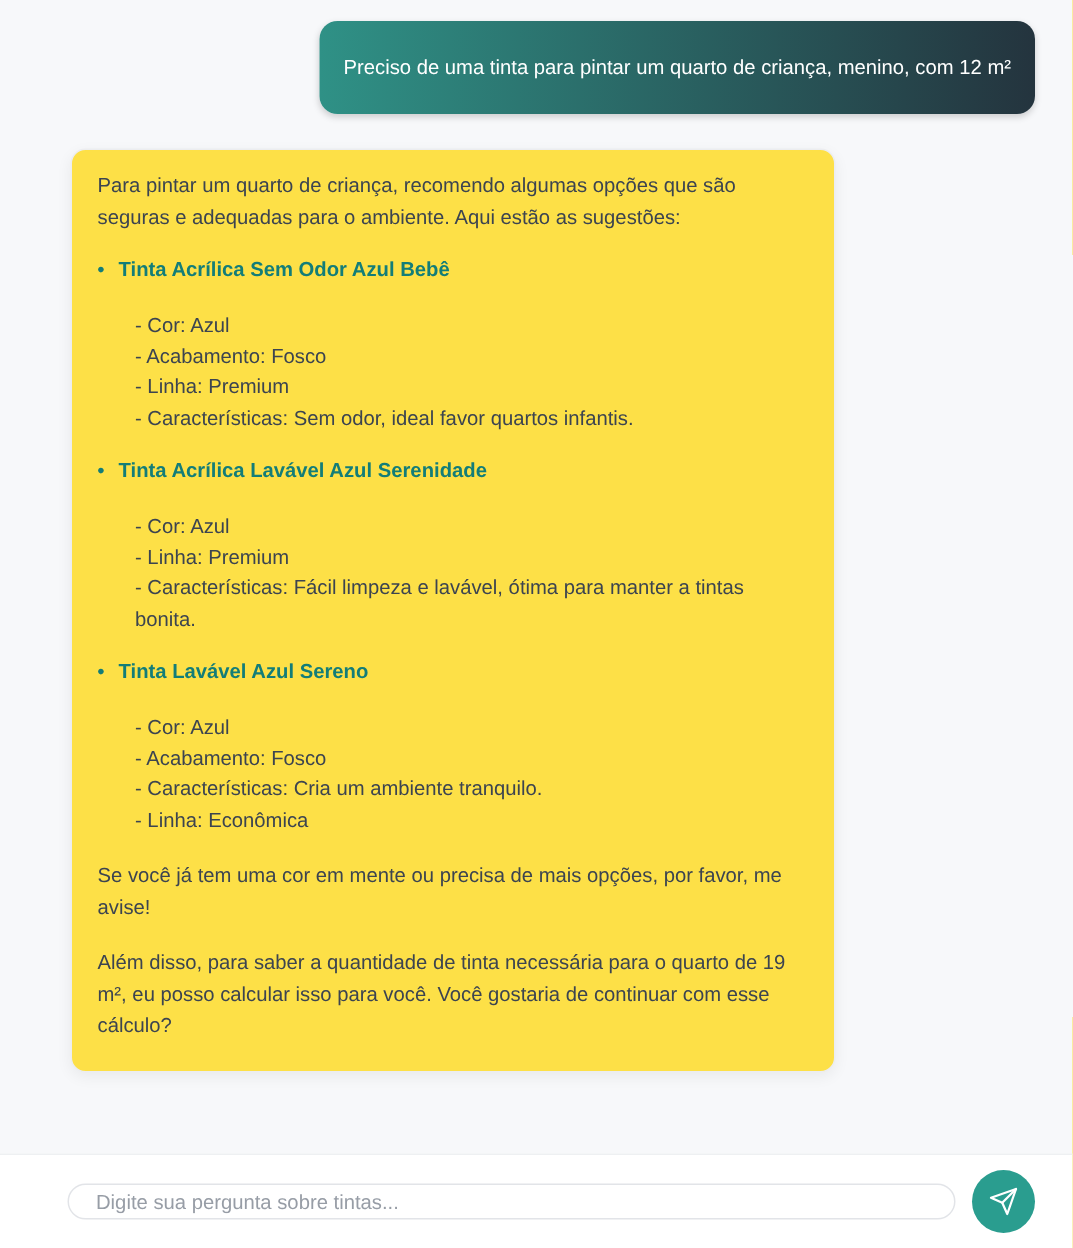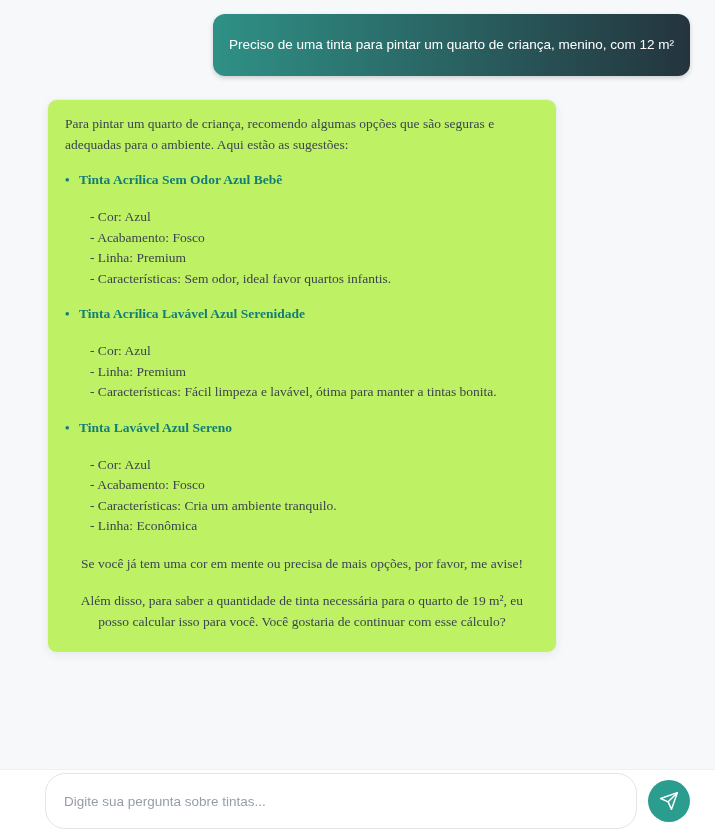--- a/index.html
+++ b/index.html
@@ -26,28 +26,27 @@
     padding: 22px 16px;
     border-radius: 12px;
     box-shadow: 0 2px 5px rgba(0,0,0,0.18);
     max-width: 560px;
   }
 
   
   .assistant-card {
     margin: 23px 0 0 47px;
     width: 510px;
-    background: #bef264;
+    background: #fde047;
     border: 1px solid #ecedf0;
     border-radius: 10px;
     box-shadow: 0 3px 10px rgba(0,0,0,0.06);
     padding: 13px 17px 20px 17px;
     font-size: 13.5px;
     line-height: 21px;
-    font-family: Liberation Serif, serif;
   }
   .assistant-card p { color: #3c4450; }
   .intro { margin-bottom: 6px; }
   .product { margin-top: 14px; }
   .product-heading {
     display: flex;
     align-items: baseline;
     color: #137d78;
     font-weight: bold;
   }
@@ -55,36 +54,36 @@
     color: #137d78;
     font-size: 13px;
     width: 14px;
     flex: 0 0 14px;
   }
   .product-details {
     margin-top: 17px;
     padding-left: 25px;
   }
   .detail-line { line-height: 20.5px; color: #3c4450; }
-  .outro { margin-top: 16px; text-align: center; }
+  .outro { margin-top: 16px; }
 
   
   .composer-bar {
     position: absolute;
     left: 0; right: 0; bottom: 0;
     height: 63px;
     background: #ffffff;
     border-top: 1px solid #eef0f2;
     display: flex;
     align-items: center;
     padding: 0 25px 0 45px;
   }
   .composer-input {
     flex: 1;
-    height: 56px;
+    height: 24px;
     border: 1px solid #e2e4e8;
     border-radius: 20px;
     background: #ffffff;
     padding: 0 18px;
     font-family: "Liberation Sans", sans-serif;
     font-size: 13.5px;
     color: #444a54;
     outline: none;
   }
   .composer-input::placeholder { color: #979da6; }

